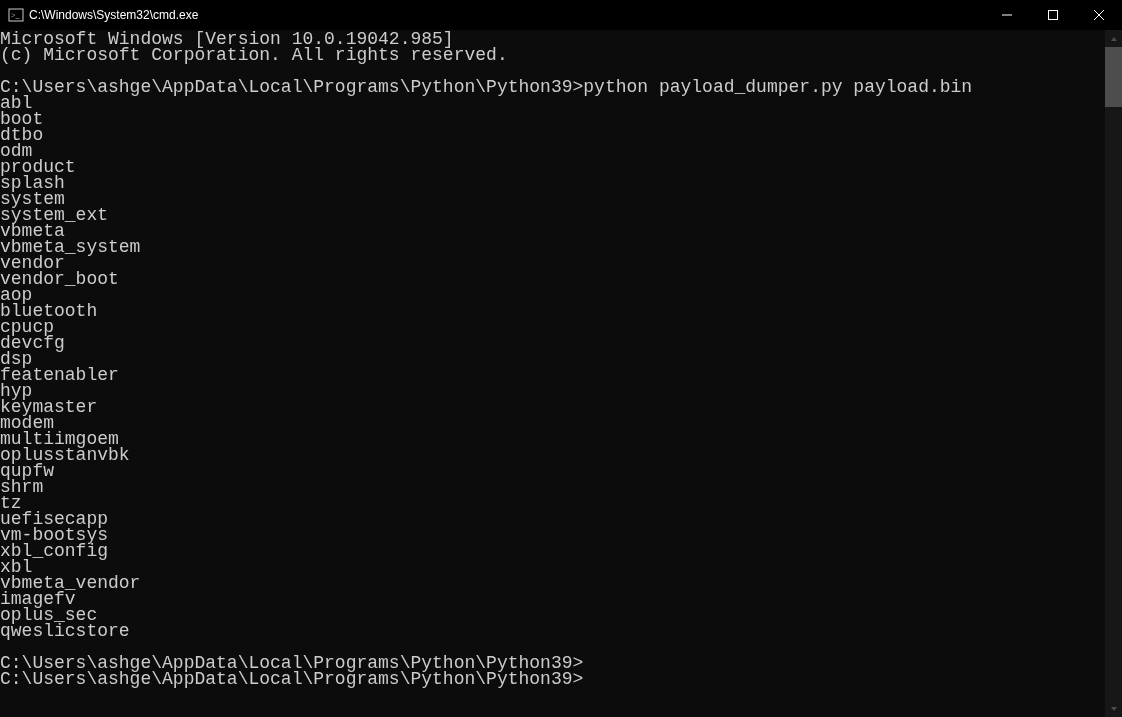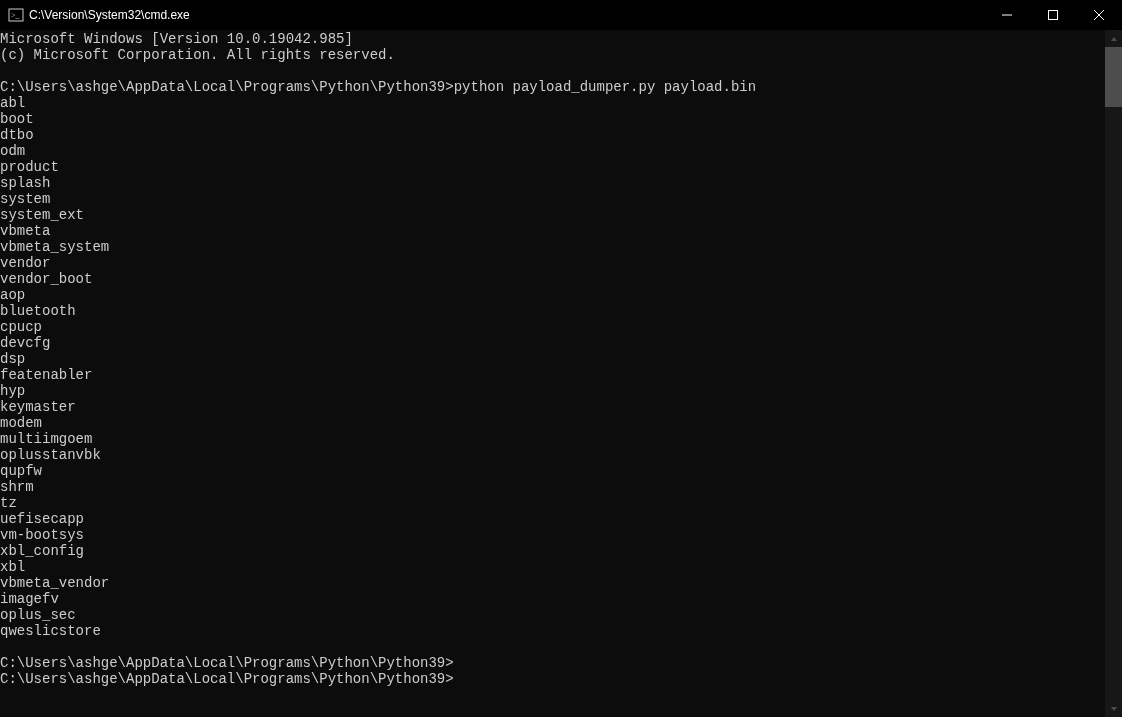--- a/index.html
+++ b/index.html
@@ -5,42 +5,42 @@
   html,body{margin:0;padding:0;width:1122px;height:717px;background:#000;font-family:Consolas,'Courier New',monospace;overflow:hidden;}
   .window{width:1122px;height:717px;display:flex;flex-direction:column;background:#000;}
   .titlebar{height:30px;background:#000;display:flex;align-items:center;color:#fff;font-family:"Segoe UI",Arial,sans-serif;font-size:12px;}
   .titlebar .icon{width:16px;height:16px;margin:0 5px 0 8px;display:flex;align-items:center;justify-content:center;}
   .titlebar .icon svg{width:16px;height:16px;}
   .titlebar .title{flex:0 0 auto;}
   .titlebar .spacer{flex:1 1 auto;}
   .winbtn{width:46px;height:30px;display:flex;align-items:center;justify-content:center;color:#fff;}
   .winbtn svg{width:10px;height:10px;stroke:#fff;stroke-width:1;fill:none;}
   .client{flex:1 1 auto;display:flex;background:#0c0c0c;position:relative;}
-  .console{flex:1 1 auto;background:#0c0c0c;color:#cccccc;font-size:14px;line-height:16px;padding:1px 0 0 0;white-space:pre;font-family:Consolas,'Courier New',monospace;overflow:hidden;}
+  .console{flex:1 1 auto;background:#0c0c0c;color:#cccccc;font-size:18px;line-height:16px;padding:1px 0 0 0;white-space:pre;font-family:Consolas,'Courier New',monospace;overflow:hidden;}
   .console .line{height:16px;}
   .scrollbar{width:17px;background:#171717;position:relative;}
   .scroll-up,.scroll-down{position:absolute;left:0;width:17px;height:17px;display:flex;align-items:center;justify-content:center;}
   .scroll-up{top:0;}
   .scroll-down{bottom:0;}
   .scroll-up svg,.scroll-down svg{width:8px;height:8px;fill:#4d4d4d;}
   .scroll-thumb{position:absolute;left:0;width:17px;top:17px;height:60px;background:#4d4d4d;}
 </style>
 </head>
 <body>
 
 <div class="window">
 
   <div class="titlebar">
     <span class="icon">
       <svg viewBox="0 0 16 16">
           <rect x="1" y="2" width="14" height="12" fill="none" stroke="#ccc" stroke-width="1"></rect>
           <text x="3" y="11" font-size="8" fill="#ccc" font-family="Consolas">&gt;_</text>
         </svg>
     </span>
-    <span class="title">C:\Version\System32\cmd.exe</span>
+    <span class="title">C:\Windows\System32\cmd.exe</span>
     <span class="spacer"></span>
     <div class="winbtn">
       <svg viewBox="0 0 10 10">
           <line x1="0" y1="5" x2="10" y2="5"></line>
         </svg>
     </div>
     <div class="winbtn">
       <svg viewBox="0 0 10 10">
           <rect x="0.5" y="0.5" width="9" height="9"></rect>
         </svg>

